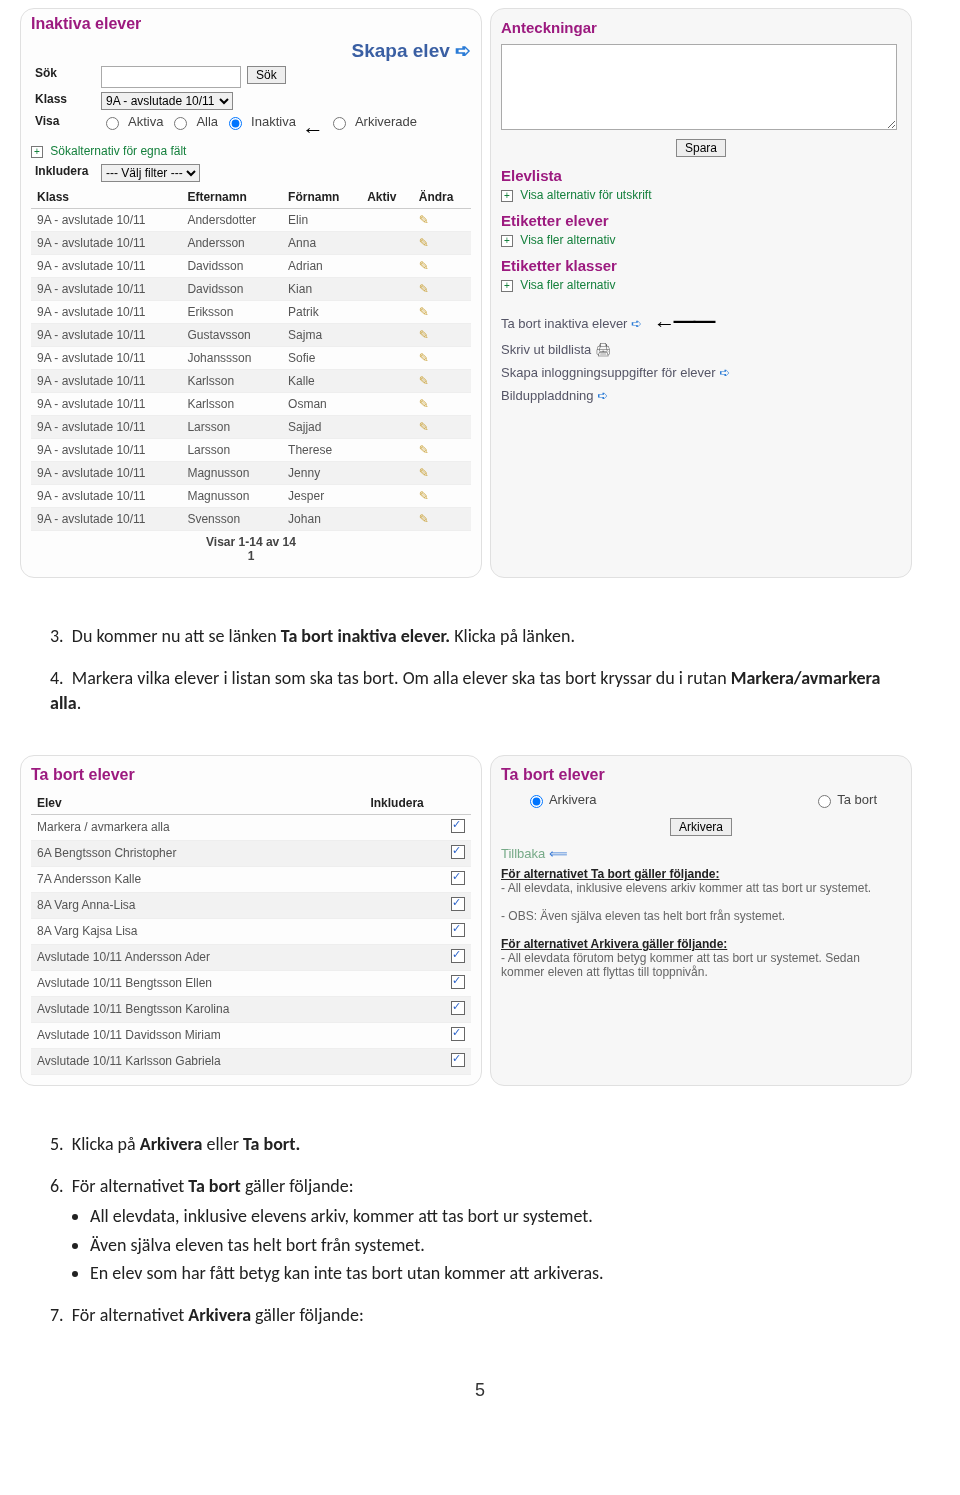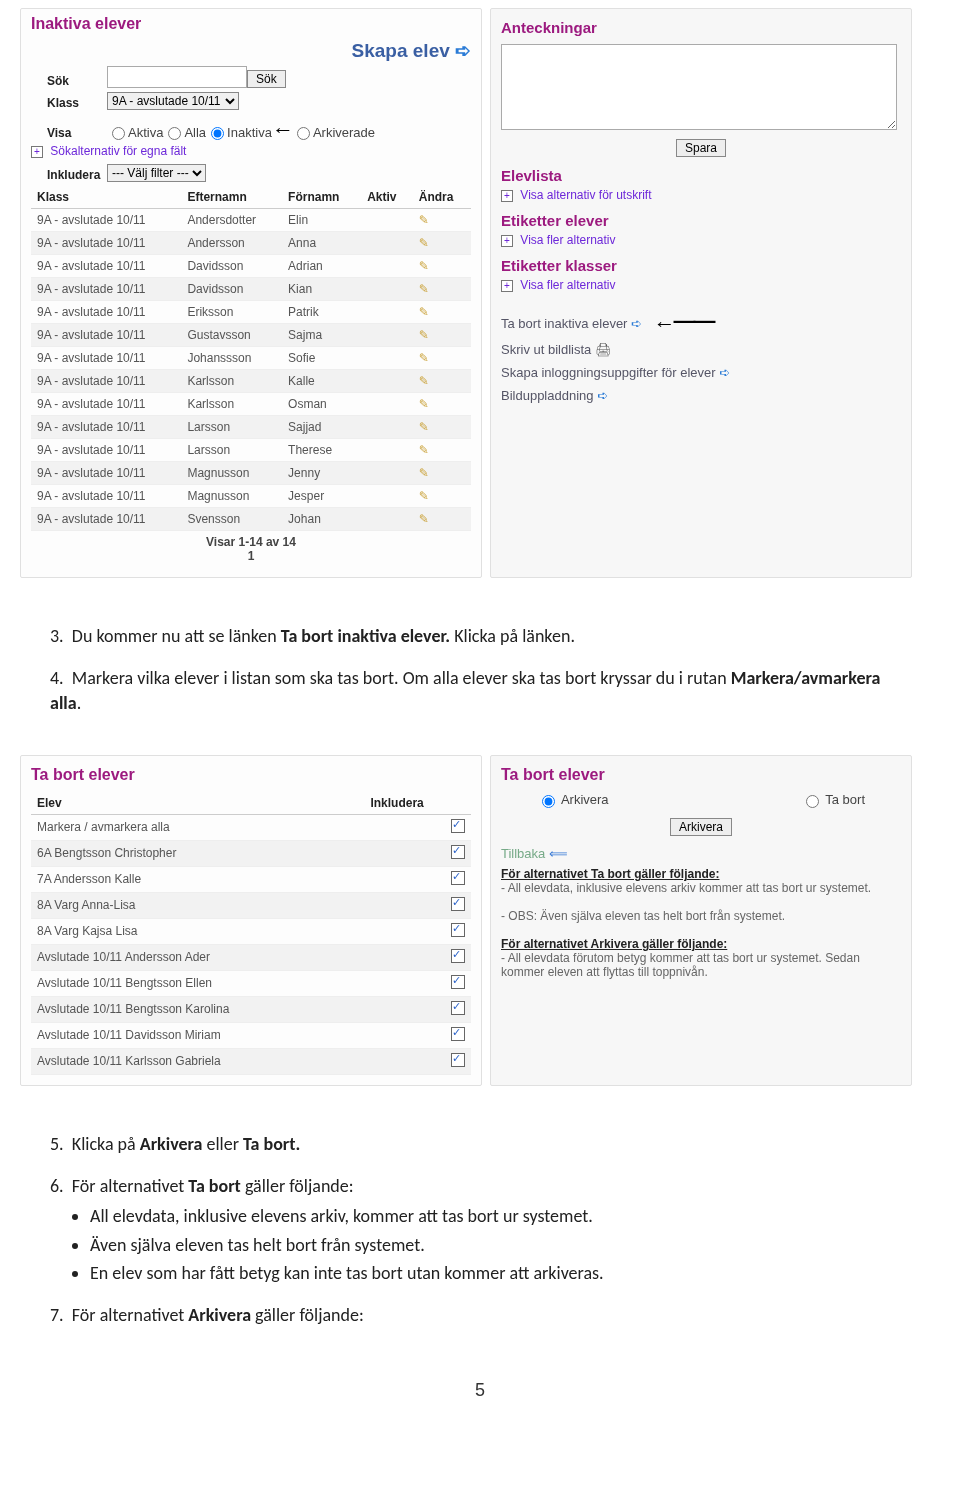--- a/index.html
+++ b/index.html
@@ -1,34 +1,34 @@
 <!DOCTYPE html>
 <html><head>
 <meta charset="utf-8">
 <style>
   body { margin:0; font-family: Verdana, Arial, sans-serif; background:#fff; }
   .wrap { width:960px; margin:0 auto; background:#fff; color:#333; }
   
   .shot { display:flex; gap:8px; padding:8px 20px 8px 20px; background:#fff; }
-  .panel { border:1px solid #e0e0e0; background:#f7f7f7; border-radius:2px; }
+  .panel { border:1px solid #e0e0e0; background:#f7f7f7; border-radius:14px; }
   .panel.left { width:460px; background:#fdfdfd; }
   .panel.right { width:420px; }
   .panel-inner { padding:6px 10px 10px 10px; font-size:13px; color:#444; }
   .heading { color:#9c1a7f; font-weight:bold; font-size:16px; margin:4px 0 8px 0; }
   .heading-link { color:#3a5fa3; font-size:19px; font-weight:bold; float:right;margin-top:24px; }
   .heading-link .arrow { color:#2a7bd6; }
   .subhead { color:#9c1a7f; font-weight:bold; font-size:15px; margin:10px 0 4px 0; }
-  .frow { display:flex; align-items:flex-end; margin:4px 16px; }
+  .frow { display:flex; align-items:flex-start; gap:6px; margin:4px 4px; }
   .label { font-weight:bold; font-size:12px; color:#222; min-width:60px; }
   input[type=text], select, textarea, button { font-family:inherit; font-size:12px; }
   input[type=text] { border:1px solid #aaa; padding:2px 4px; height:16px; }
   select { border:1px solid #888; background:#f0f0f0; }
   .btn { border:1px solid #888; background:#eee; padding:1px 8px; }
   textarea { width:390px; height:80px; border:1px solid #aaa; }
-  .plus-line { font-size:12px; color:#6d28d9; }
+  .plus-line { font-size:12px; color:#15803d; }
   .plus-line .plus { display:inline-block; border:1px solid #777; width:10px; height:10px; line-height:10px; text-align:center; font-size:10px; margin-right:4px; background:#fff; }
   
   table { width:100%; border-collapse:collapse; font-size:12px; color:#555; }
   th { text-align:left; font-weight:bold; color:#222; padding:4px 6px; border-bottom:1px solid #ccc; font-size:12px;}
   td { padding:4px 6px; border-bottom:1px solid #eee; }
   tr.alt { background:#f2f2f2; }
   .pencil { color:#caa23a; }
   .pager { text-align:center; font-size:12px; font-weight:bold; padding:4px 0; }
   .sidebar-link { color:#556; font-size:13px; padding:4px 0; }
   .sidebar-link .ar { color:#2a7bd6; }

